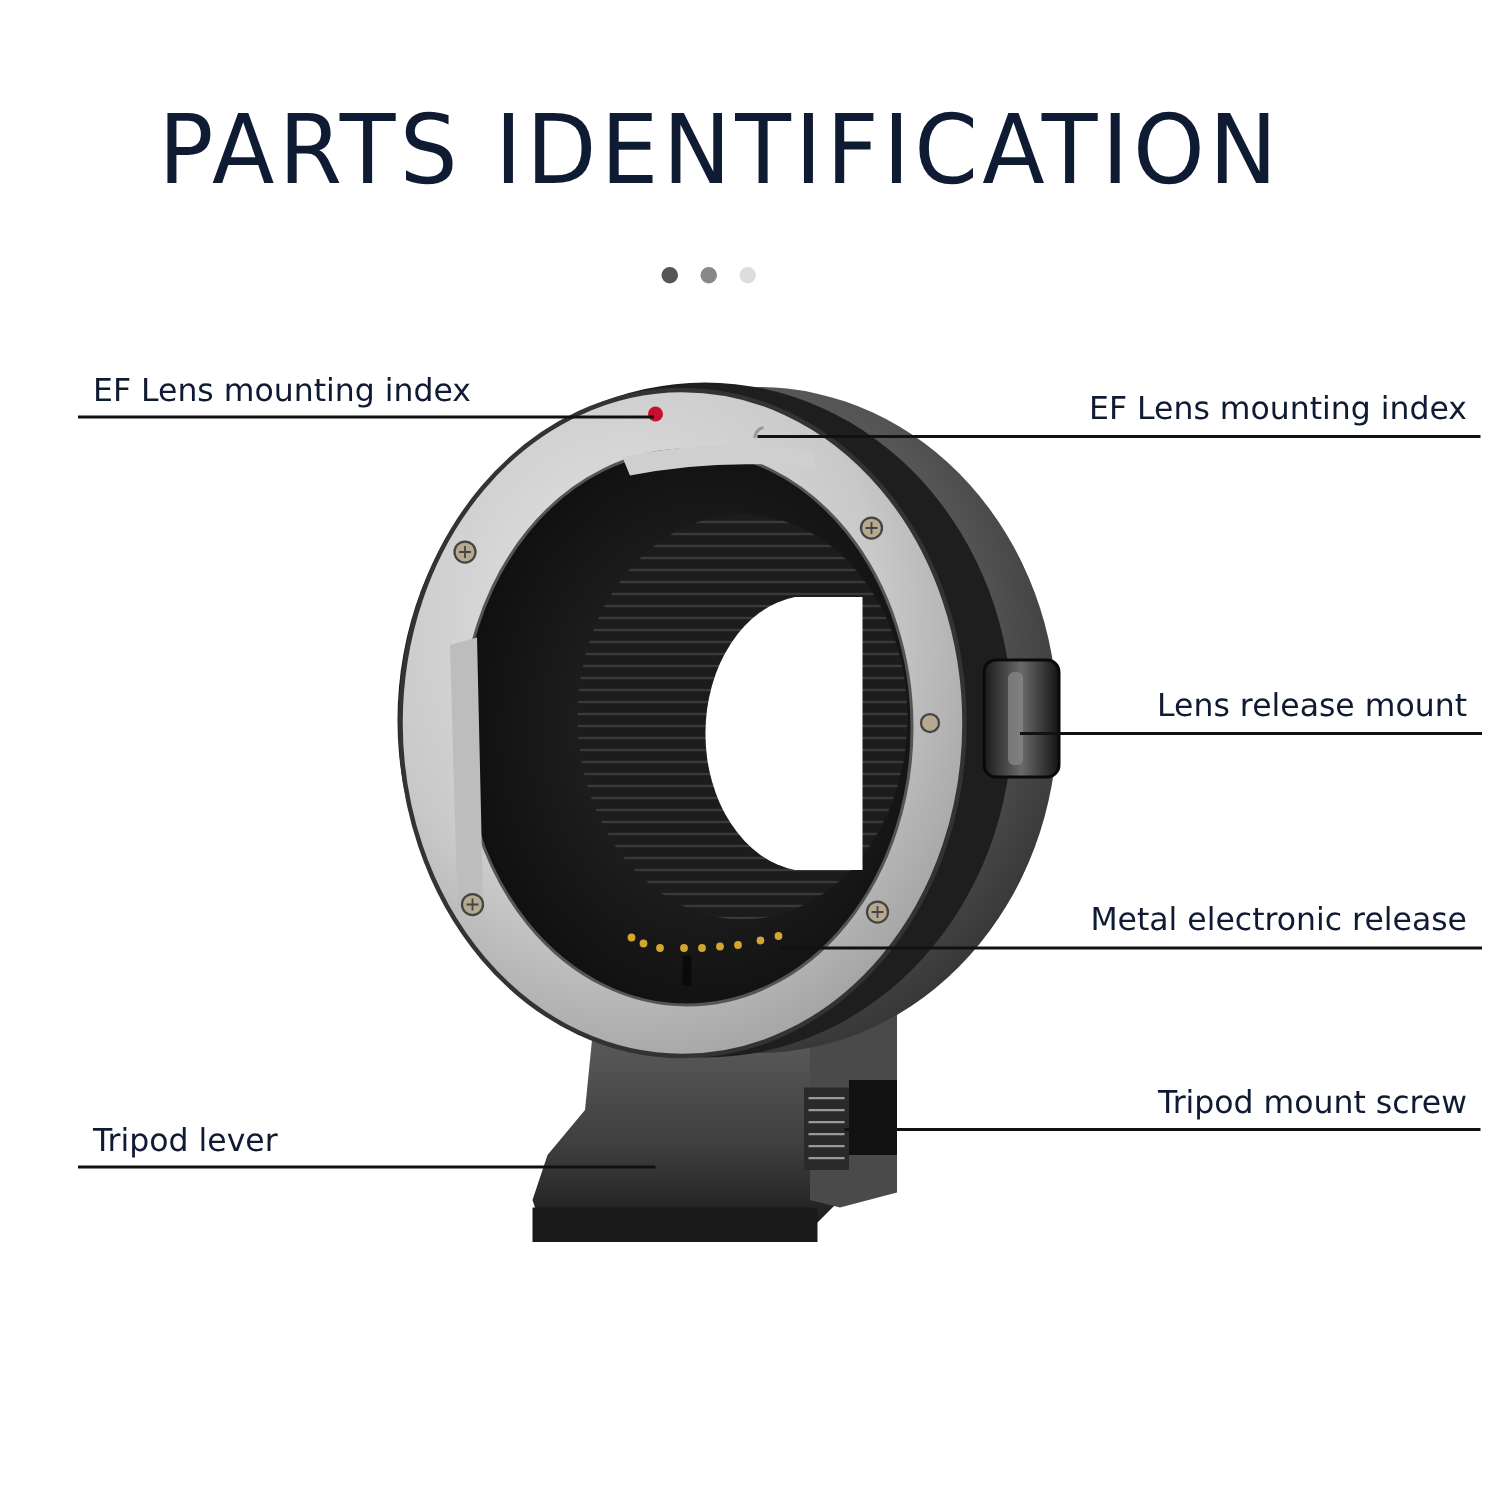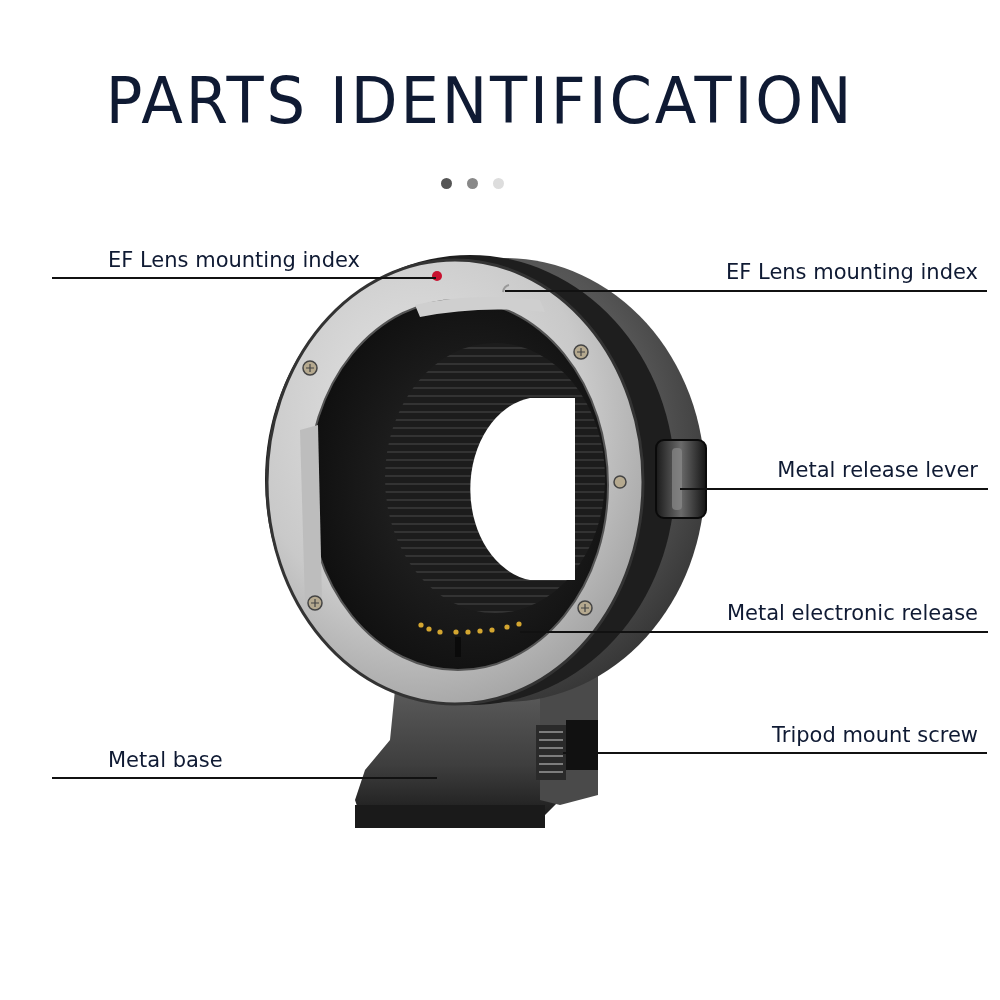--- a/index.html
+++ b/index.html
@@ -43,21 +43,20 @@
     border-radius: 50%;
     cursor: pointer;
   }
   .callout-label {
     position: absolute;
     font-family: "DejaVu Sans", sans-serif;
     font-size: 21px;
     color: #0f1a33;
     white-space: nowrap;
     line-height: 26px;
-    margin-left: 46px;
   }
   .callout-label.left { text-align: left; }
   .callout-label.right { text-align: right; }
   .callout-line {
     position: absolute;
     height: 2px;
     background: #111111;
   }
   .product {
     position: absolute;
@@ -182,30 +181,30 @@
   <div class="callout-label left" style="left:62px; top:247px;">EF Lens mounting index</div>
   <div class="callout-line" style="left:52px; top:277px; width:384px;"></div>
 </div>
 
 <div class="callout">
   <div class="callout-label right" style="right:22px; top:259px;">EF Lens mounting index</div>
   <div class="callout-line" style="left:505px; top:290px; width:482px;"></div>
 </div>
 
 <div class="callout">
-  <div class="callout-label right" style="right:22px; top:457px;">Metal release lever</div>
+  <div class="callout-label right" style="right:22px; top:457px;">Lens release mount</div>
   <div class="callout-line" style="left:680px; top:488px; width:308px;"></div>
 </div>
 
 <div class="callout">
   <div class="callout-label right" style="right:22px; top:600px;">Metal electronic release</div>
   <div class="callout-line" style="left:520px; top:631px; width:468px;"></div>
 </div>
 
 <div class="callout">
   <div class="callout-label right" style="right:22px; top:722px;">Tripod mount screw</div>
   <div class="callout-line" style="left:563px; top:752px; width:424px;"></div>
 </div>
 
 <div class="callout">
-  <div class="callout-label left" style="left:62px; top:747px;">Metal base</div>
+  <div class="callout-label left" style="left:62px; top:747px;">Tripod lever</div>
   <div class="callout-line" style="left:52px; top:777px; width:385px;"></div>
 </div>
 
 </body></html>

